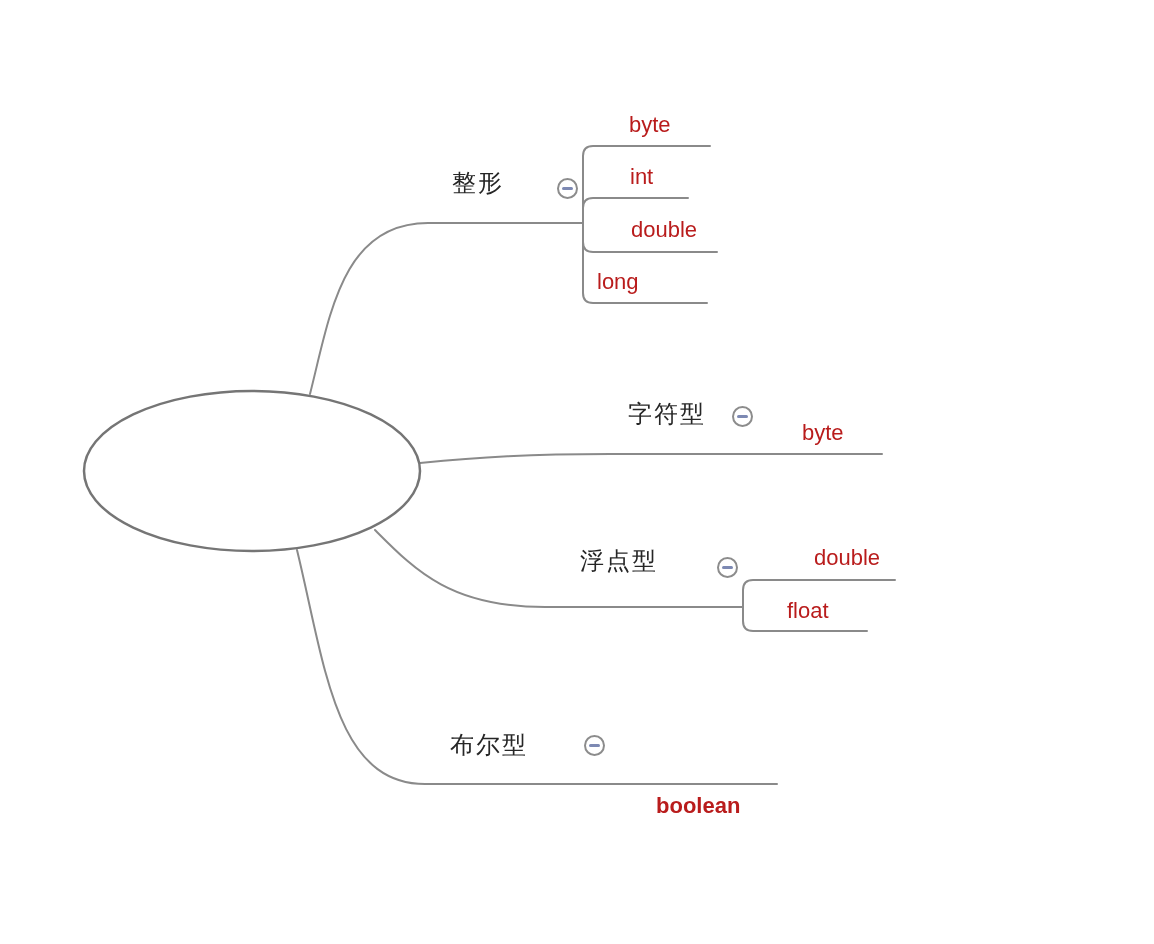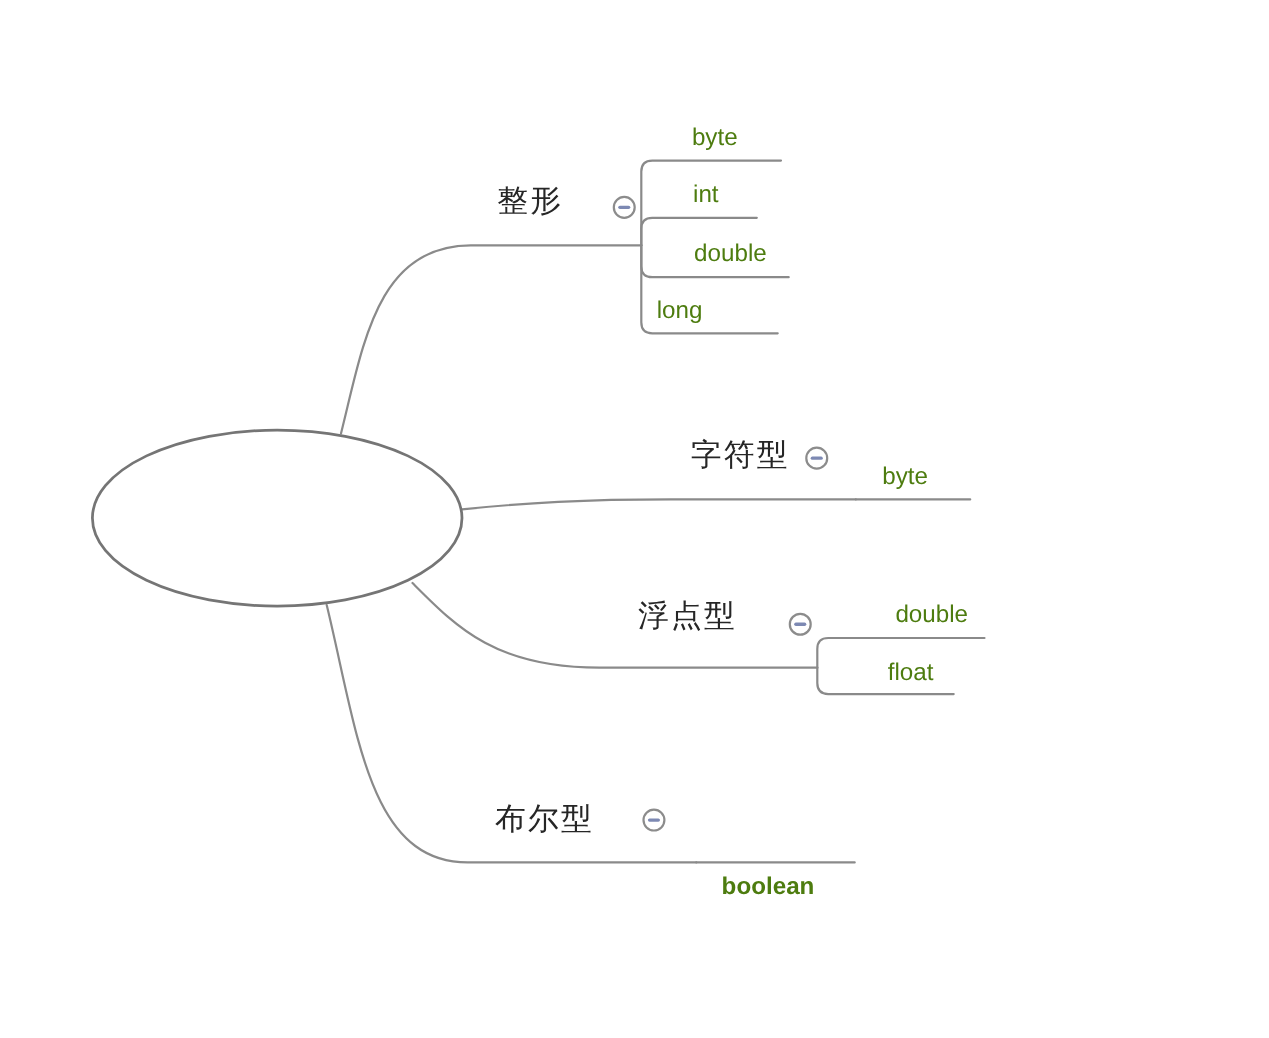--- a/index.html
+++ b/index.html
@@ -33,32 +33,32 @@
     justify-content: center;
     font-size: 44px;
     font-weight: 700;
     letter-spacing: 2px;
     color: #4b4b4b;
     cursor: default;
     white-space: nowrap;
   }
   .branch-label {
     position: absolute;
-    font-size: 28px;
+    font-size: 24px;
     line-height: 34px;
     letter-spacing: 2px;
     color: #262626;
     white-space: nowrap;
     cursor: default;
   }
   .child-label {
     position: absolute;
     font-size: 22px;
     line-height: 26px;
-    color: #4d7c0f;
+    color: #b91c1c;
     white-space: nowrap;
     cursor: default;
   }
   .collapse-icon {
     position: absolute;
     width: 21px;
     height: 21px;
     border: 2px solid #8c8c8c;
     border-radius: 50%;
     background: #ffffff;
@@ -120,16 +120,16 @@
   <div class="collapse-icon" style="left:584px; top:735px;">
     <div class="minus-bar"></div>
   </div>
 
   <div class="child-label" style="left:629px; top:112px;">byte</div>
   <div class="child-label" style="left:630px; top:164px;">int</div>
   <div class="child-label" style="left:631px; top:217px;">double</div>
   <div class="child-label" style="left:597px; top:269px;">long</div>
   <div class="child-label" style="left:802px; top:420px;">byte</div>
   <div class="child-label" style="left:786px; top:545px;margin-left:28px;">double</div>
-  <div class="child-label" style="left:787px; top:598px;margin-left:20px;">float</div>
+  <div class="child-label" style="left:787px; top:598px;">float</div>
   <div class="child-label" style="left:656px; top:793px;font-weight:bold;">boolean</div>
 
 </div>
 
 </body></html>

